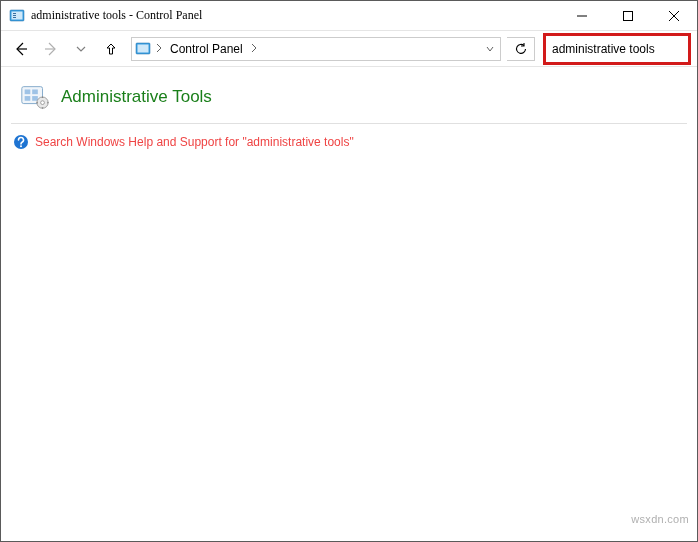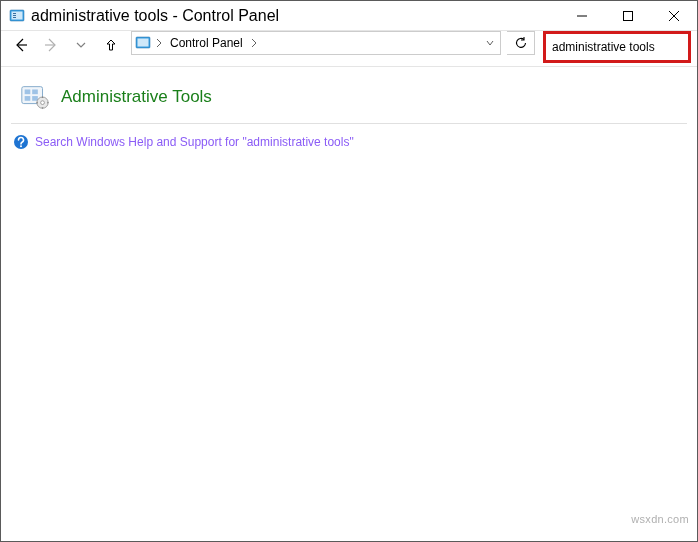--- a/index.html
+++ b/index.html
@@ -24,32 +24,33 @@
     display: flex;
     align-items: center;
     background: #fff;
     border-bottom: 1px solid #e5e5e5;
   }
   .titlebar-icon {
     width: 16px; height: 16px;
     margin: 0 6px 0 8px;
     display: inline-flex; align-items: center; justify-content: center;
   }
-  .titlebar-title { font-size: 16px; color: #000; }
+  .titlebar-title { font-size: 12px; color: #000; font-family: Liberation Serif, serif; }
   .window-controls { margin-left: auto; display: flex; }
   .window-btn {
     width: 46px; height: 30px;
     display: flex; align-items: center; justify-content: center;
     color: #000;
   }
 
   
   .navrow {
     height: 36px;
     display: flex;
+    align-items: center;
     padding: 0 6px 0 6px;
     gap: 2px;
     border-bottom: 1px solid #e5e5e5;
   }
   .nav-btn {
     width: 28px; height: 28px;
     display: flex; align-items: center; justify-content: center;
     color: #858585;
   }
   .nav-btn.enabled { color: #000; }
@@ -139,21 +140,21 @@
     display: flex;
     align-items: center;
     padding: 6px 12px 6px 12px;
     gap: 6px;
   }
   .help-icon {
     width: 16px; height: 16px;
     display: flex; align-items: center; justify-content: center;
   }
   .help-link {
-    color: #8b5cf6;
+    color: #ef4444;
     font-size: 12px;
     cursor: pointer;
   }
 
   .watermark {
     position: absolute;
     bottom: 16px;
     right: 8px;
     font-size: 11px;
     color: #b0b0b0;

